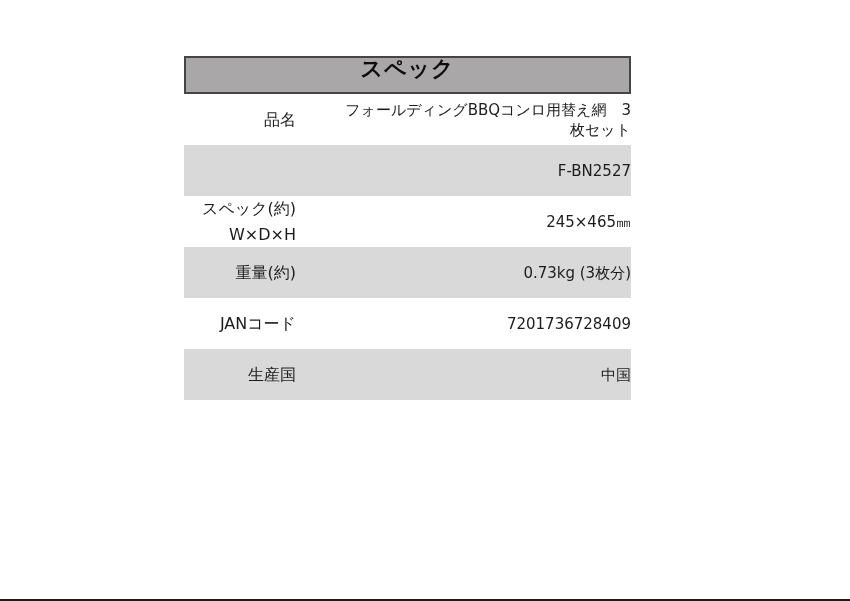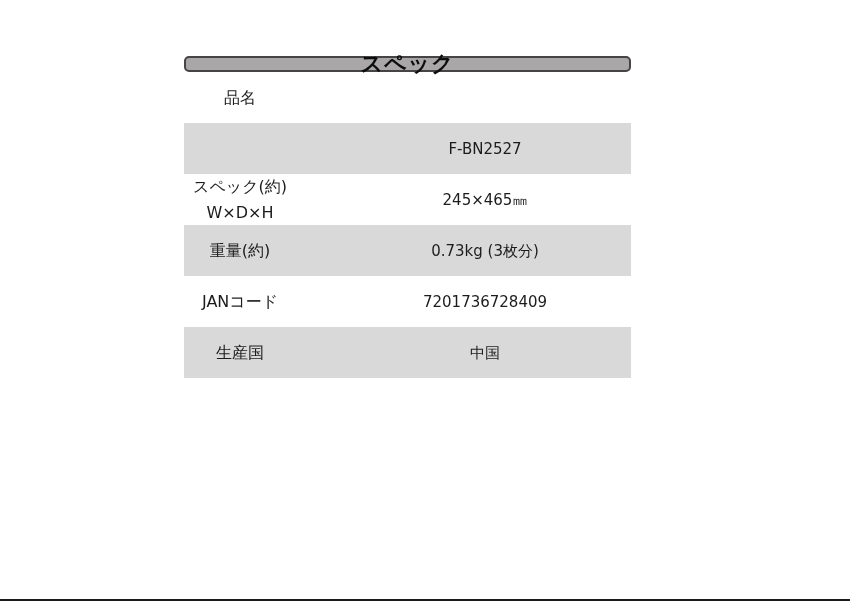--- a/index.html
+++ b/index.html
@@ -12,45 +12,45 @@
   }
   .page { position: relative; width: 850px; height: 601px; background: #ffffff; }
 
   .spec-table {
     position: absolute;
     left: 184px; top: 56px;
     width: 447px;
   }
 
   .spec-header {
-    width: 100%; height: 16px;
+    width: 100%; height: 38px;
     background: #a9a7a7;
     border: 2px solid #454545;
-    border-radius: 5px;
-    display: flex; align-items: center; justify-content: center;
+    border-radius: 0;
+    display: flex; justify-content: center;
   }
   .spec-title {
     font-size: 22px;
     font-weight: bold;
     color: #0d0d0d;
     letter-spacing: 1px;
     line-height: 1;
   }
 
   .spec-rows { width: 100%; }
   .spec-row {
     width: 100%; height: 51px;
     display: flex; align-items: center;
     background: transparent;
   }
   .spec-row.shaded { background: #d9d9d9; }
 
   .cell {
     white-space: pre-line;
-    text-align: center;
+    text-align: right;
   }
   .cell.label {
     width: 112px;
     font-size: 16px;
     line-height: 26px;
     color: #1c1c1c;
     flex: none;
   }
   .cell.value {
     width: 292px;
@@ -79,20 +79,22 @@
   <div class="spec-table">
 
     <div class="spec-header">
       <span class="spec-title">スペック</span>
     </div>
 
     <div class="spec-rows">
 
       <div class="spec-row">
         <div class="cell label">品名</div>
+        <div class="cell value small">フォールディングBBQコンロ用替え網　3
+枚セット</div>
       </div>
 
       <div class="spec-row shaded">
         <div class="cell value">F-BN2527</div>
       </div>
 
       <div class="spec-row">
         <div class="cell label">スペック(約)
 W×D×H</div>
         <div class="cell value">245×465㎜</div>

